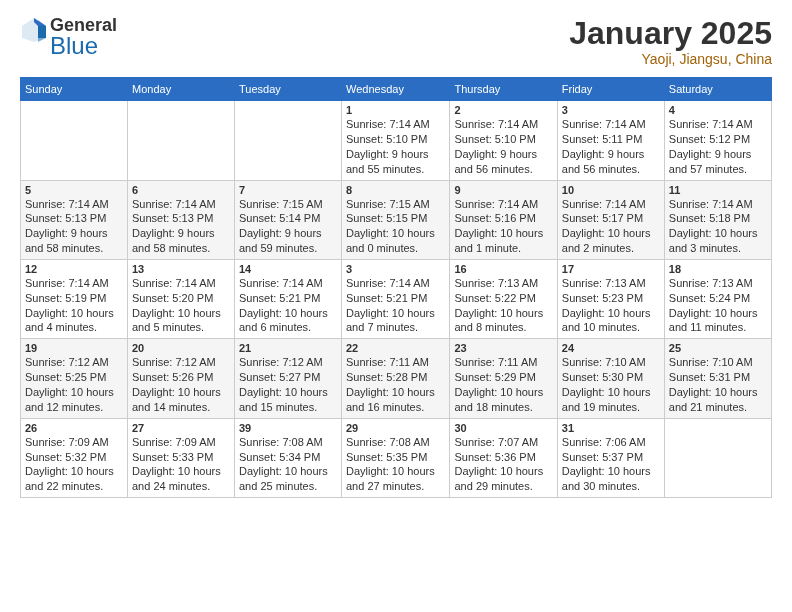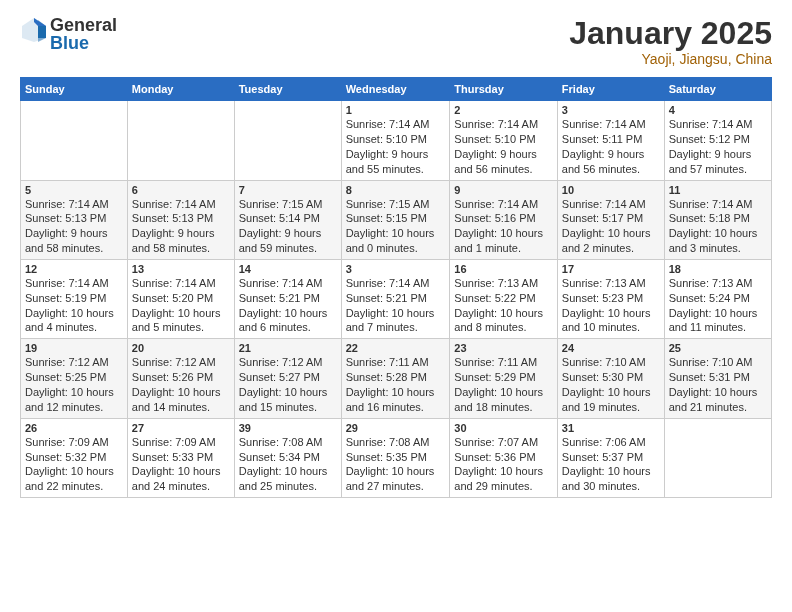--- a/index.html
+++ b/index.html
@@ -30,22 +30,22 @@
       display: flex;
       flex-direction: column;
       line-height: 1;
     }
     .logo-general {
       font-size: 18px;
       font-weight: bold;
       color: #333;
     }
     .logo-blue {
-      font-size: 18px;
-      font-weight: bold;
+      font-size: 24px;
+      font-weight: normal;
       color: #1a6aad;
     }
     .logo-icon {
       width: 28px;
       height: 28px;
       margin-right: 2px;
     }
     .title-area {
       text-align: right;
     }
@@ -62,21 +62,21 @@
     .calendar {
       width: 100%;
       border-collapse: collapse;
       font-size: 10px;
     }
     .calendar thead tr {
       background-color: #2a6dc2;
     }
     .calendar thead th {
       color: #fff;
-      font-weight: bold;
+      font-weight: normal;
       font-size: 11px;
       padding: 5px 4px;
       text-align: left;
       border: 1px solid #2a6dc2;
     }
     .calendar tbody td {
       border: 1px solid #ccc;
       vertical-align: top;
       padding: 3px 4px;
       width: 113px;

